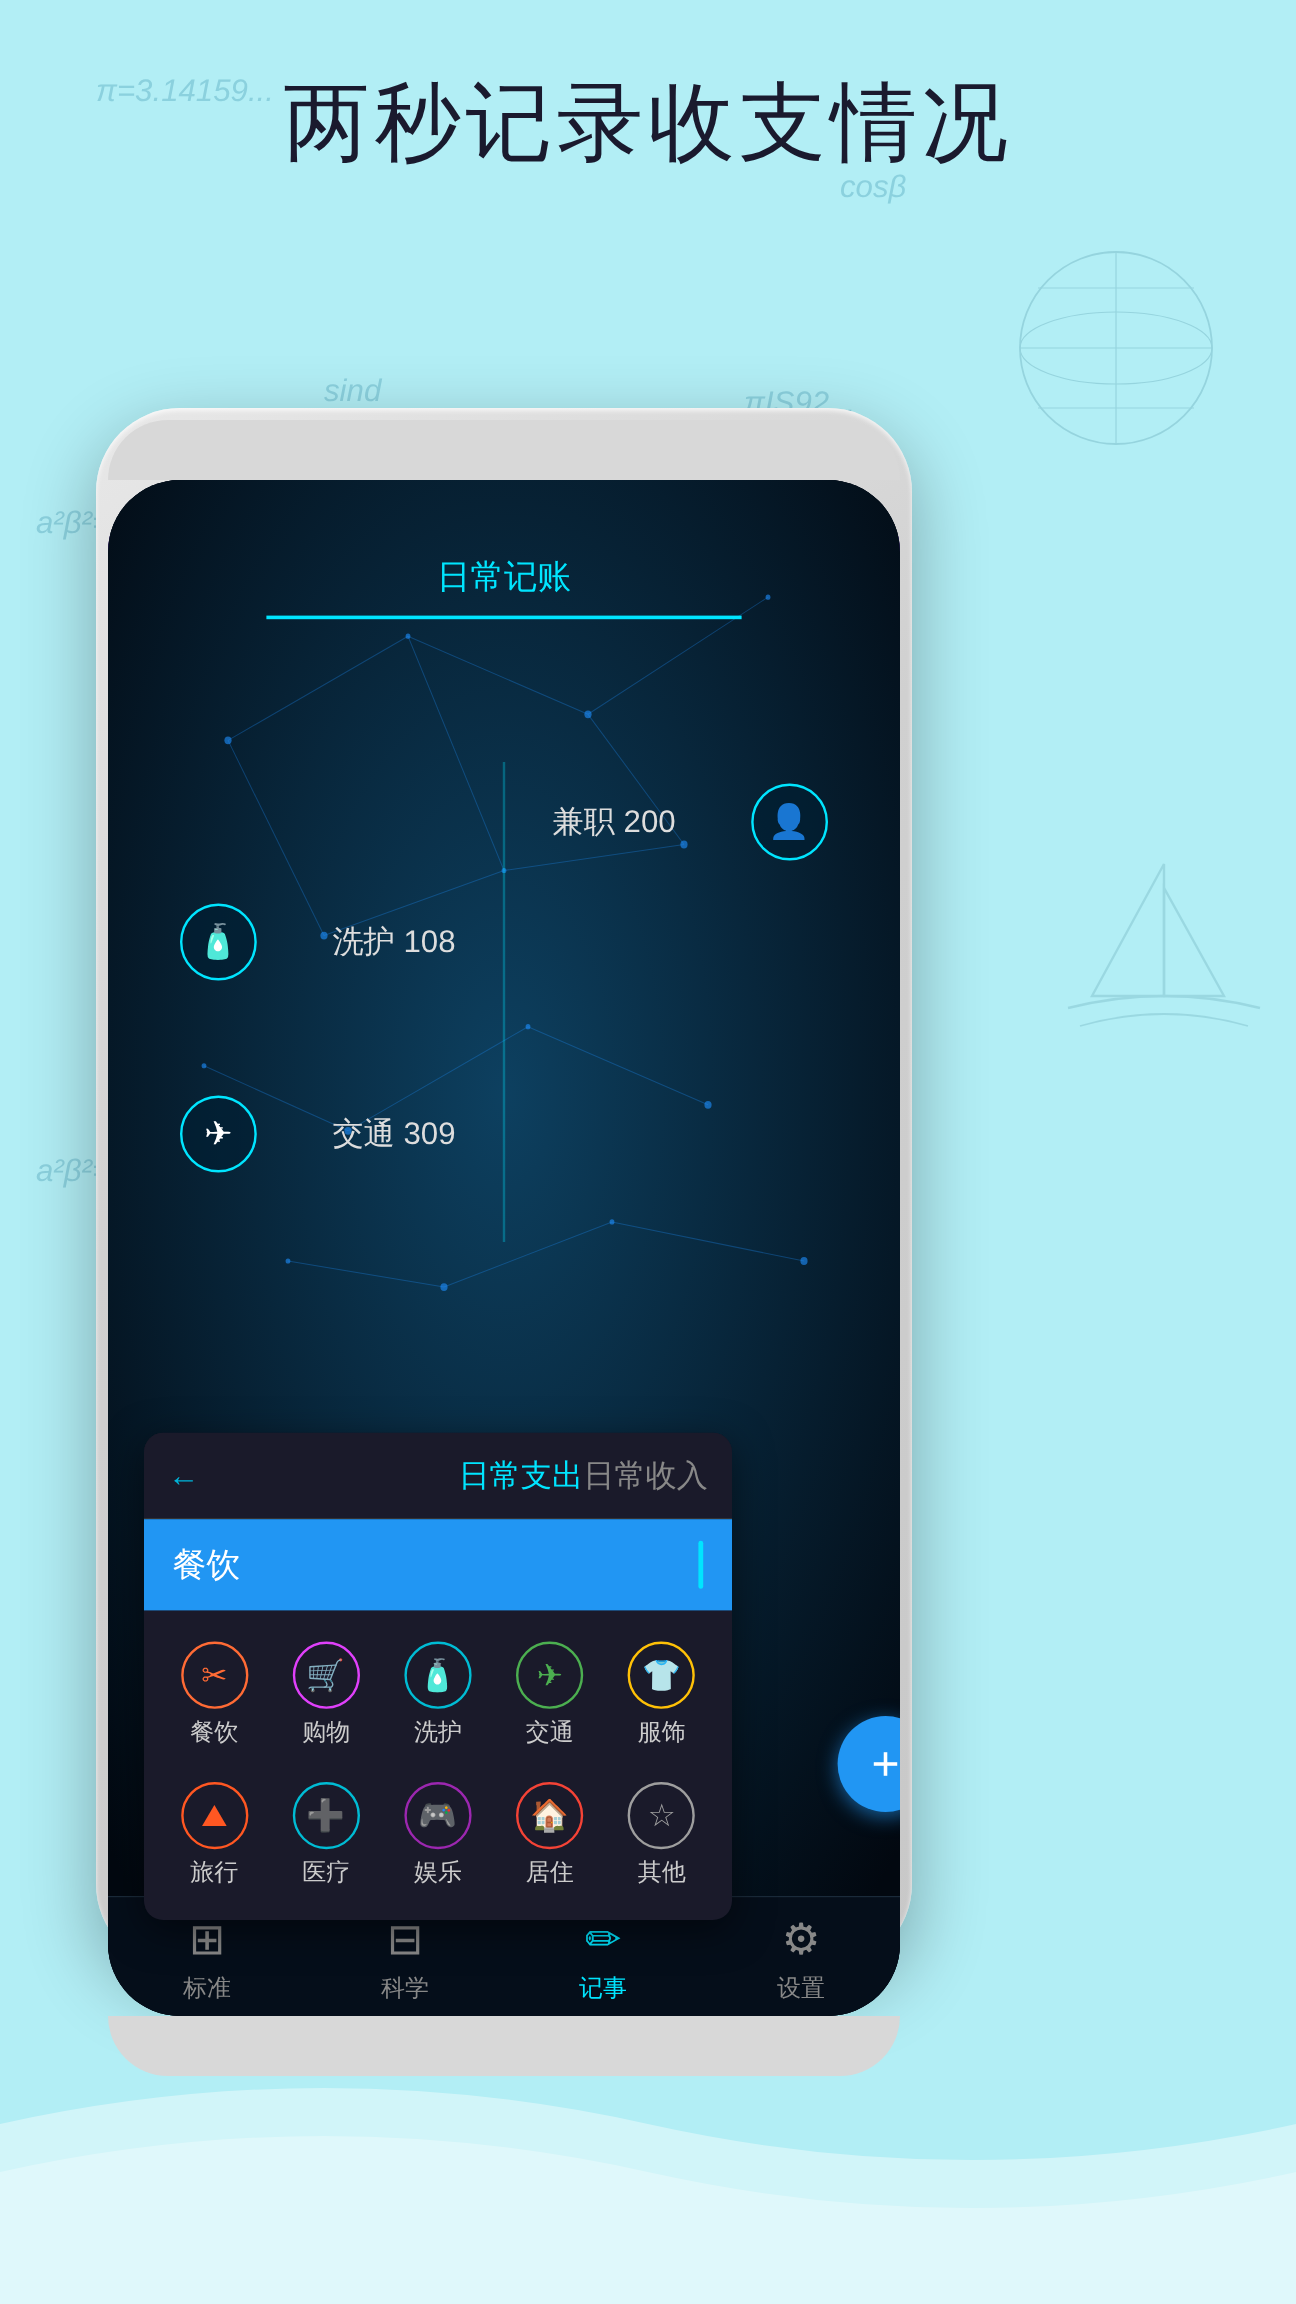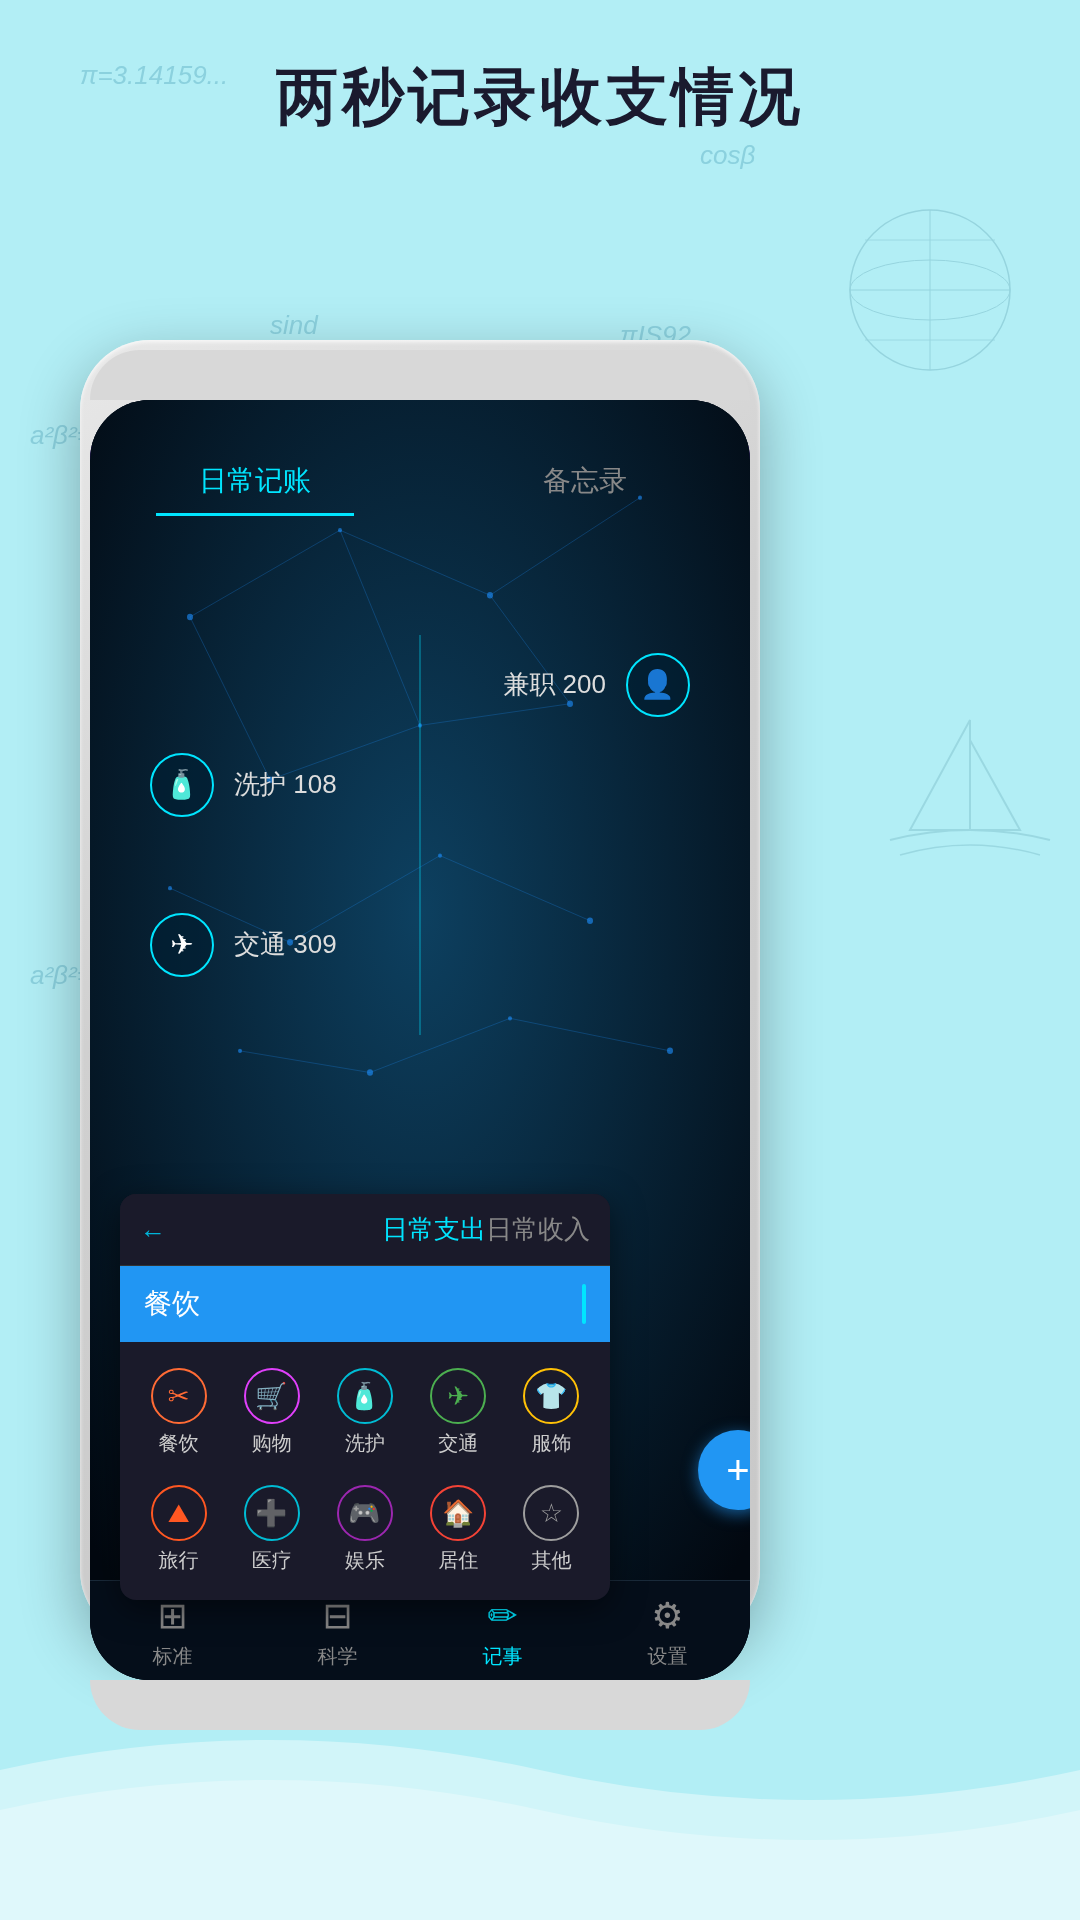--- a/index.html
+++ b/index.html
@@ -22,22 +22,22 @@
     }
 
     
     .top-heading {
       position: absolute;
       top: 60px;
       left: 0; right: 0;
       text-align: center;
     }
     .top-heading h1 {
-      font-size: 62px;
-      font-weight: 700;
+      font-size: 72px;
+      font-weight: 400;
       color: #1a1a2e;
       line-height: 1.2;
       letter-spacing: 4px;
     }
 
     
     .phone-wrap {
       position: absolute;
       top: 340px;
       left: 80px;
@@ -120,20 +120,21 @@
       text-align: center;
       color: #aaa;
       font-size: 24px;
       padding: 14px 0;
     }
     .tx-item {
       display: flex;
       align-items: center;
       padding: 18px 40px;
       color: white;
+      gap: 43px;
     }
     .tx-icon {
       width: 64px; height: 64px;
       border-radius: 50%;
       border: 2px solid #00e5ff;
       display: flex; align-items: center; justify-content: center;
       font-size: 28px;
       margin: 0 20px;
       flex-shrink: 0;
       background: rgba(0,30,50,0.6);
@@ -361,23 +362,20 @@
         <div class="status-right">
           <span>37%</span>
           <span>🔋</span>
         </div>
       </div>
 
       <div class="app-tabs">
         <div class="app-tab active">
           <span>日常记账</span>
         </div>
-        <div class="app-tab">
-          <span>备忘录</span>
-        </div>
       </div>
 
       <div class="stats-row">
         <div class="stat-item">
           <div>9月支出</div>
           <div>893.0</div>
         </div>
         <div class="stat-item">
           <div>9月收入</div>
           <div>1700.0</div>

